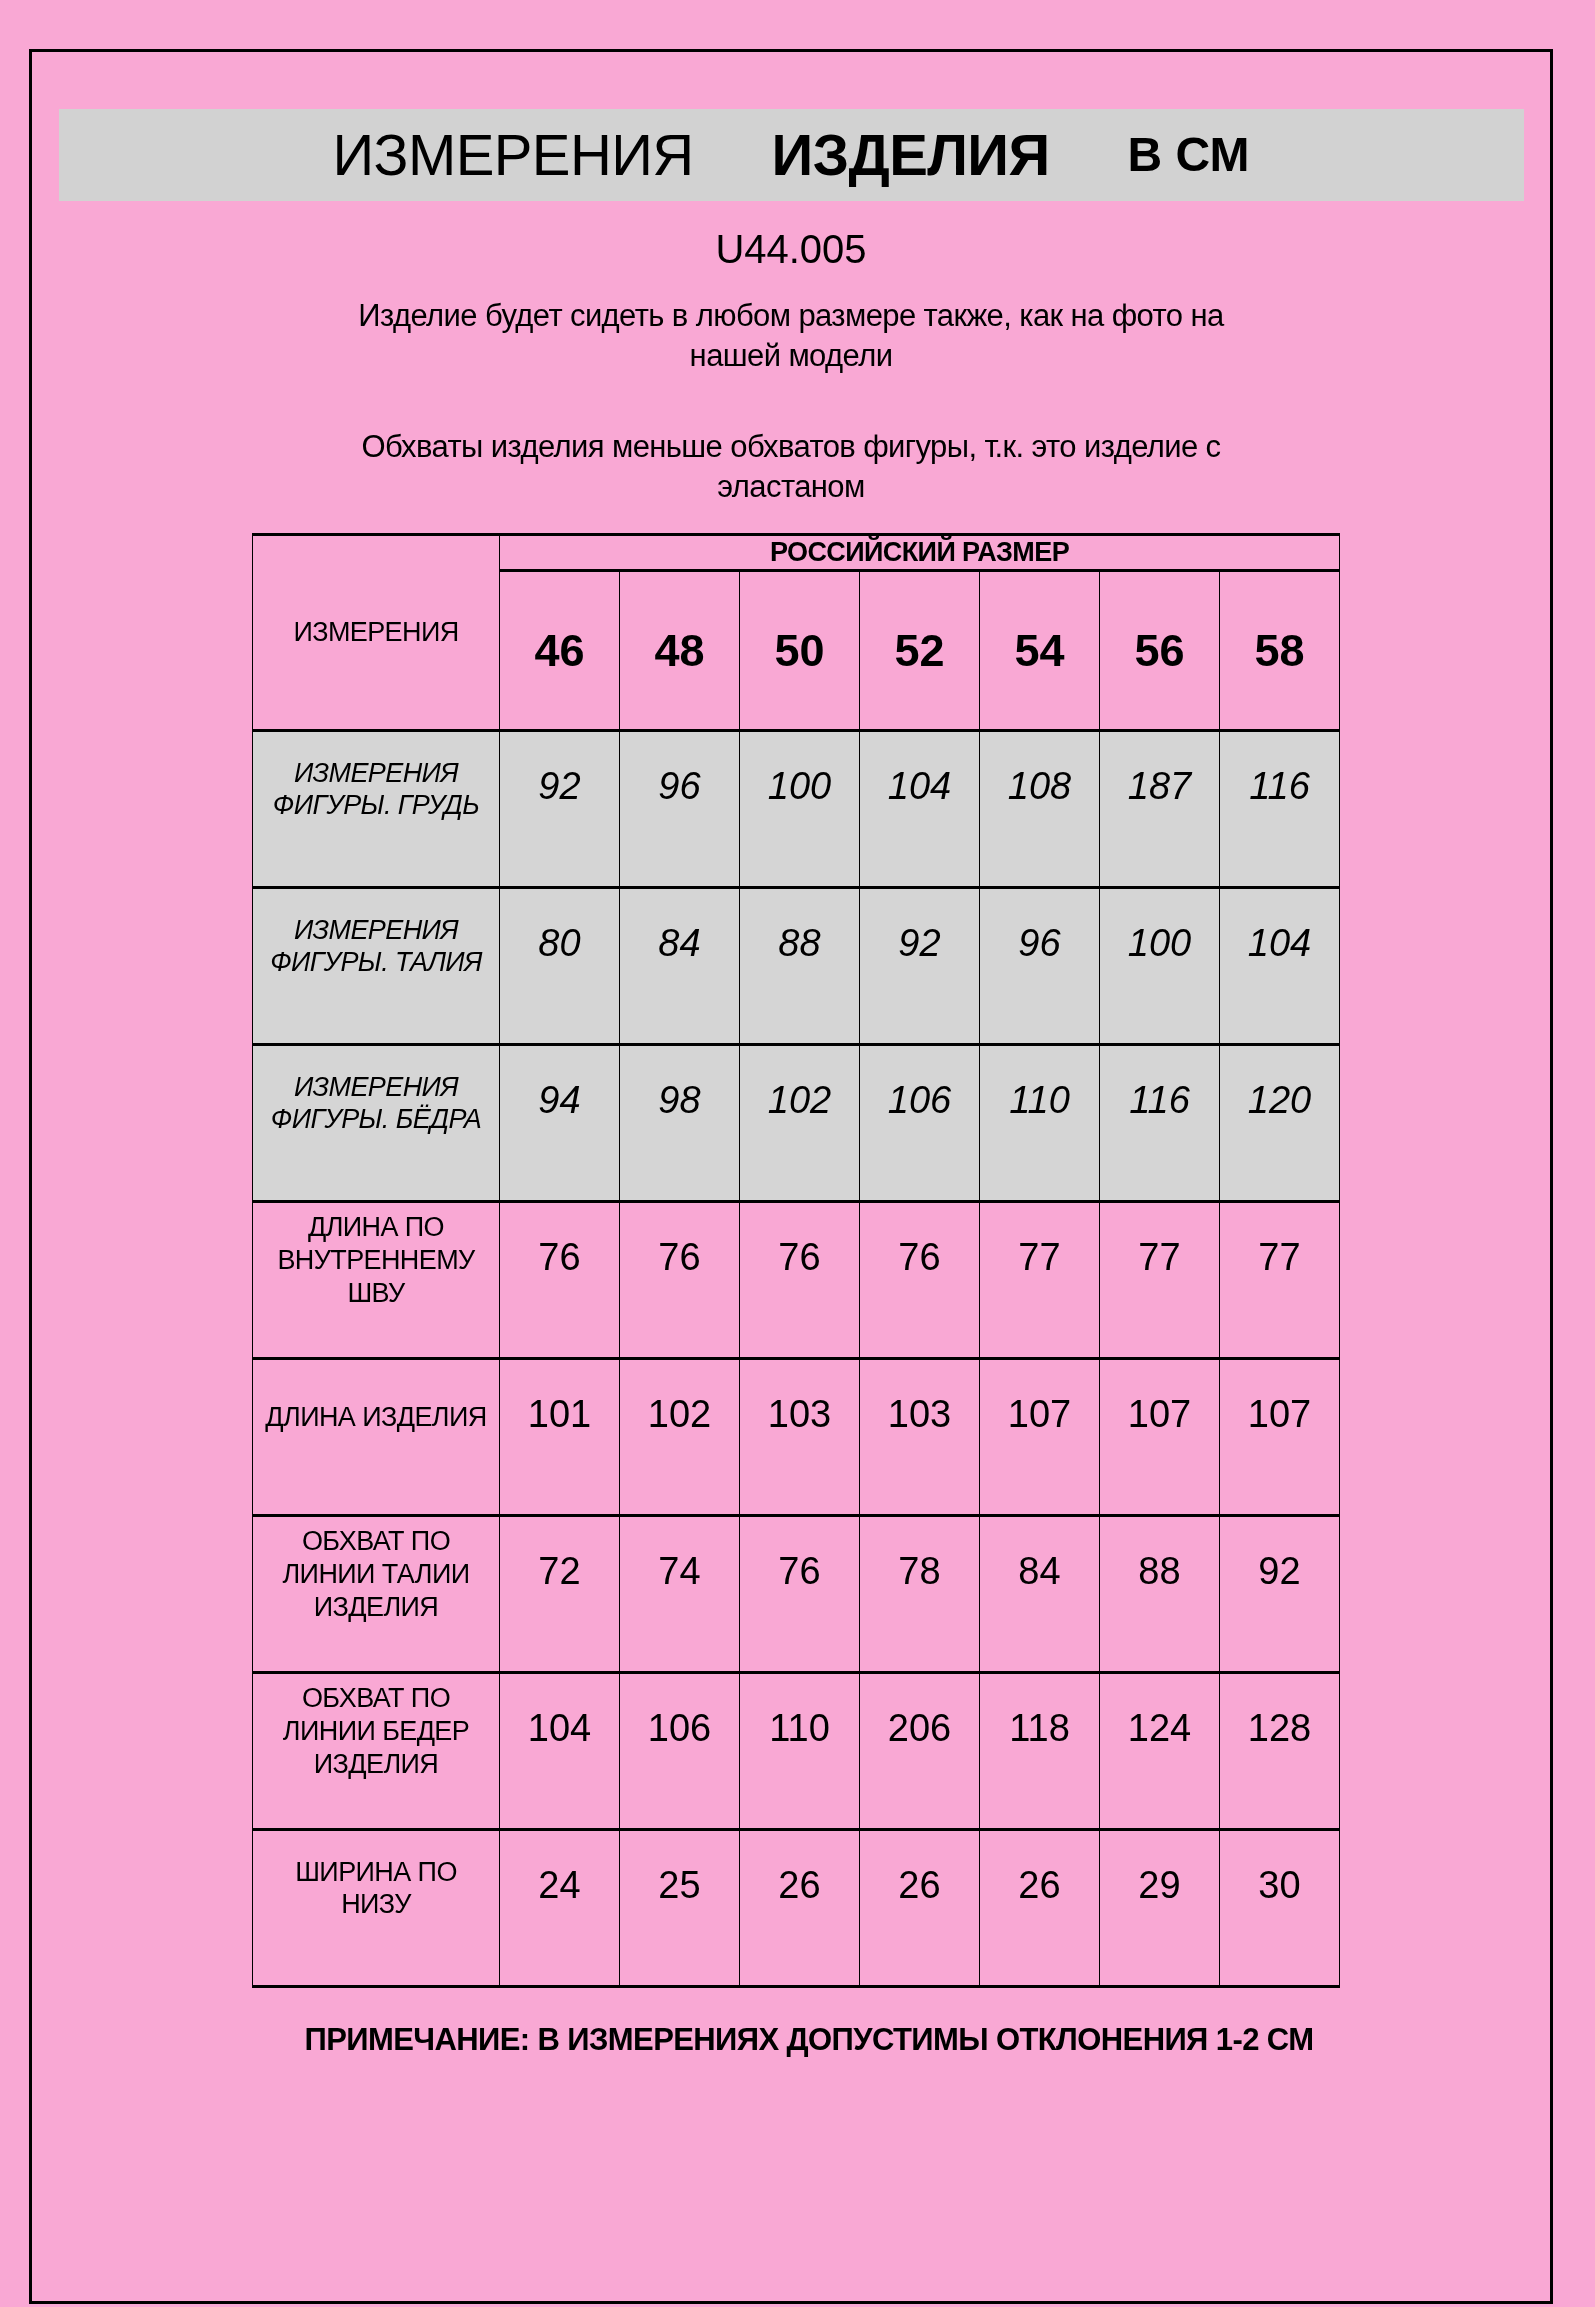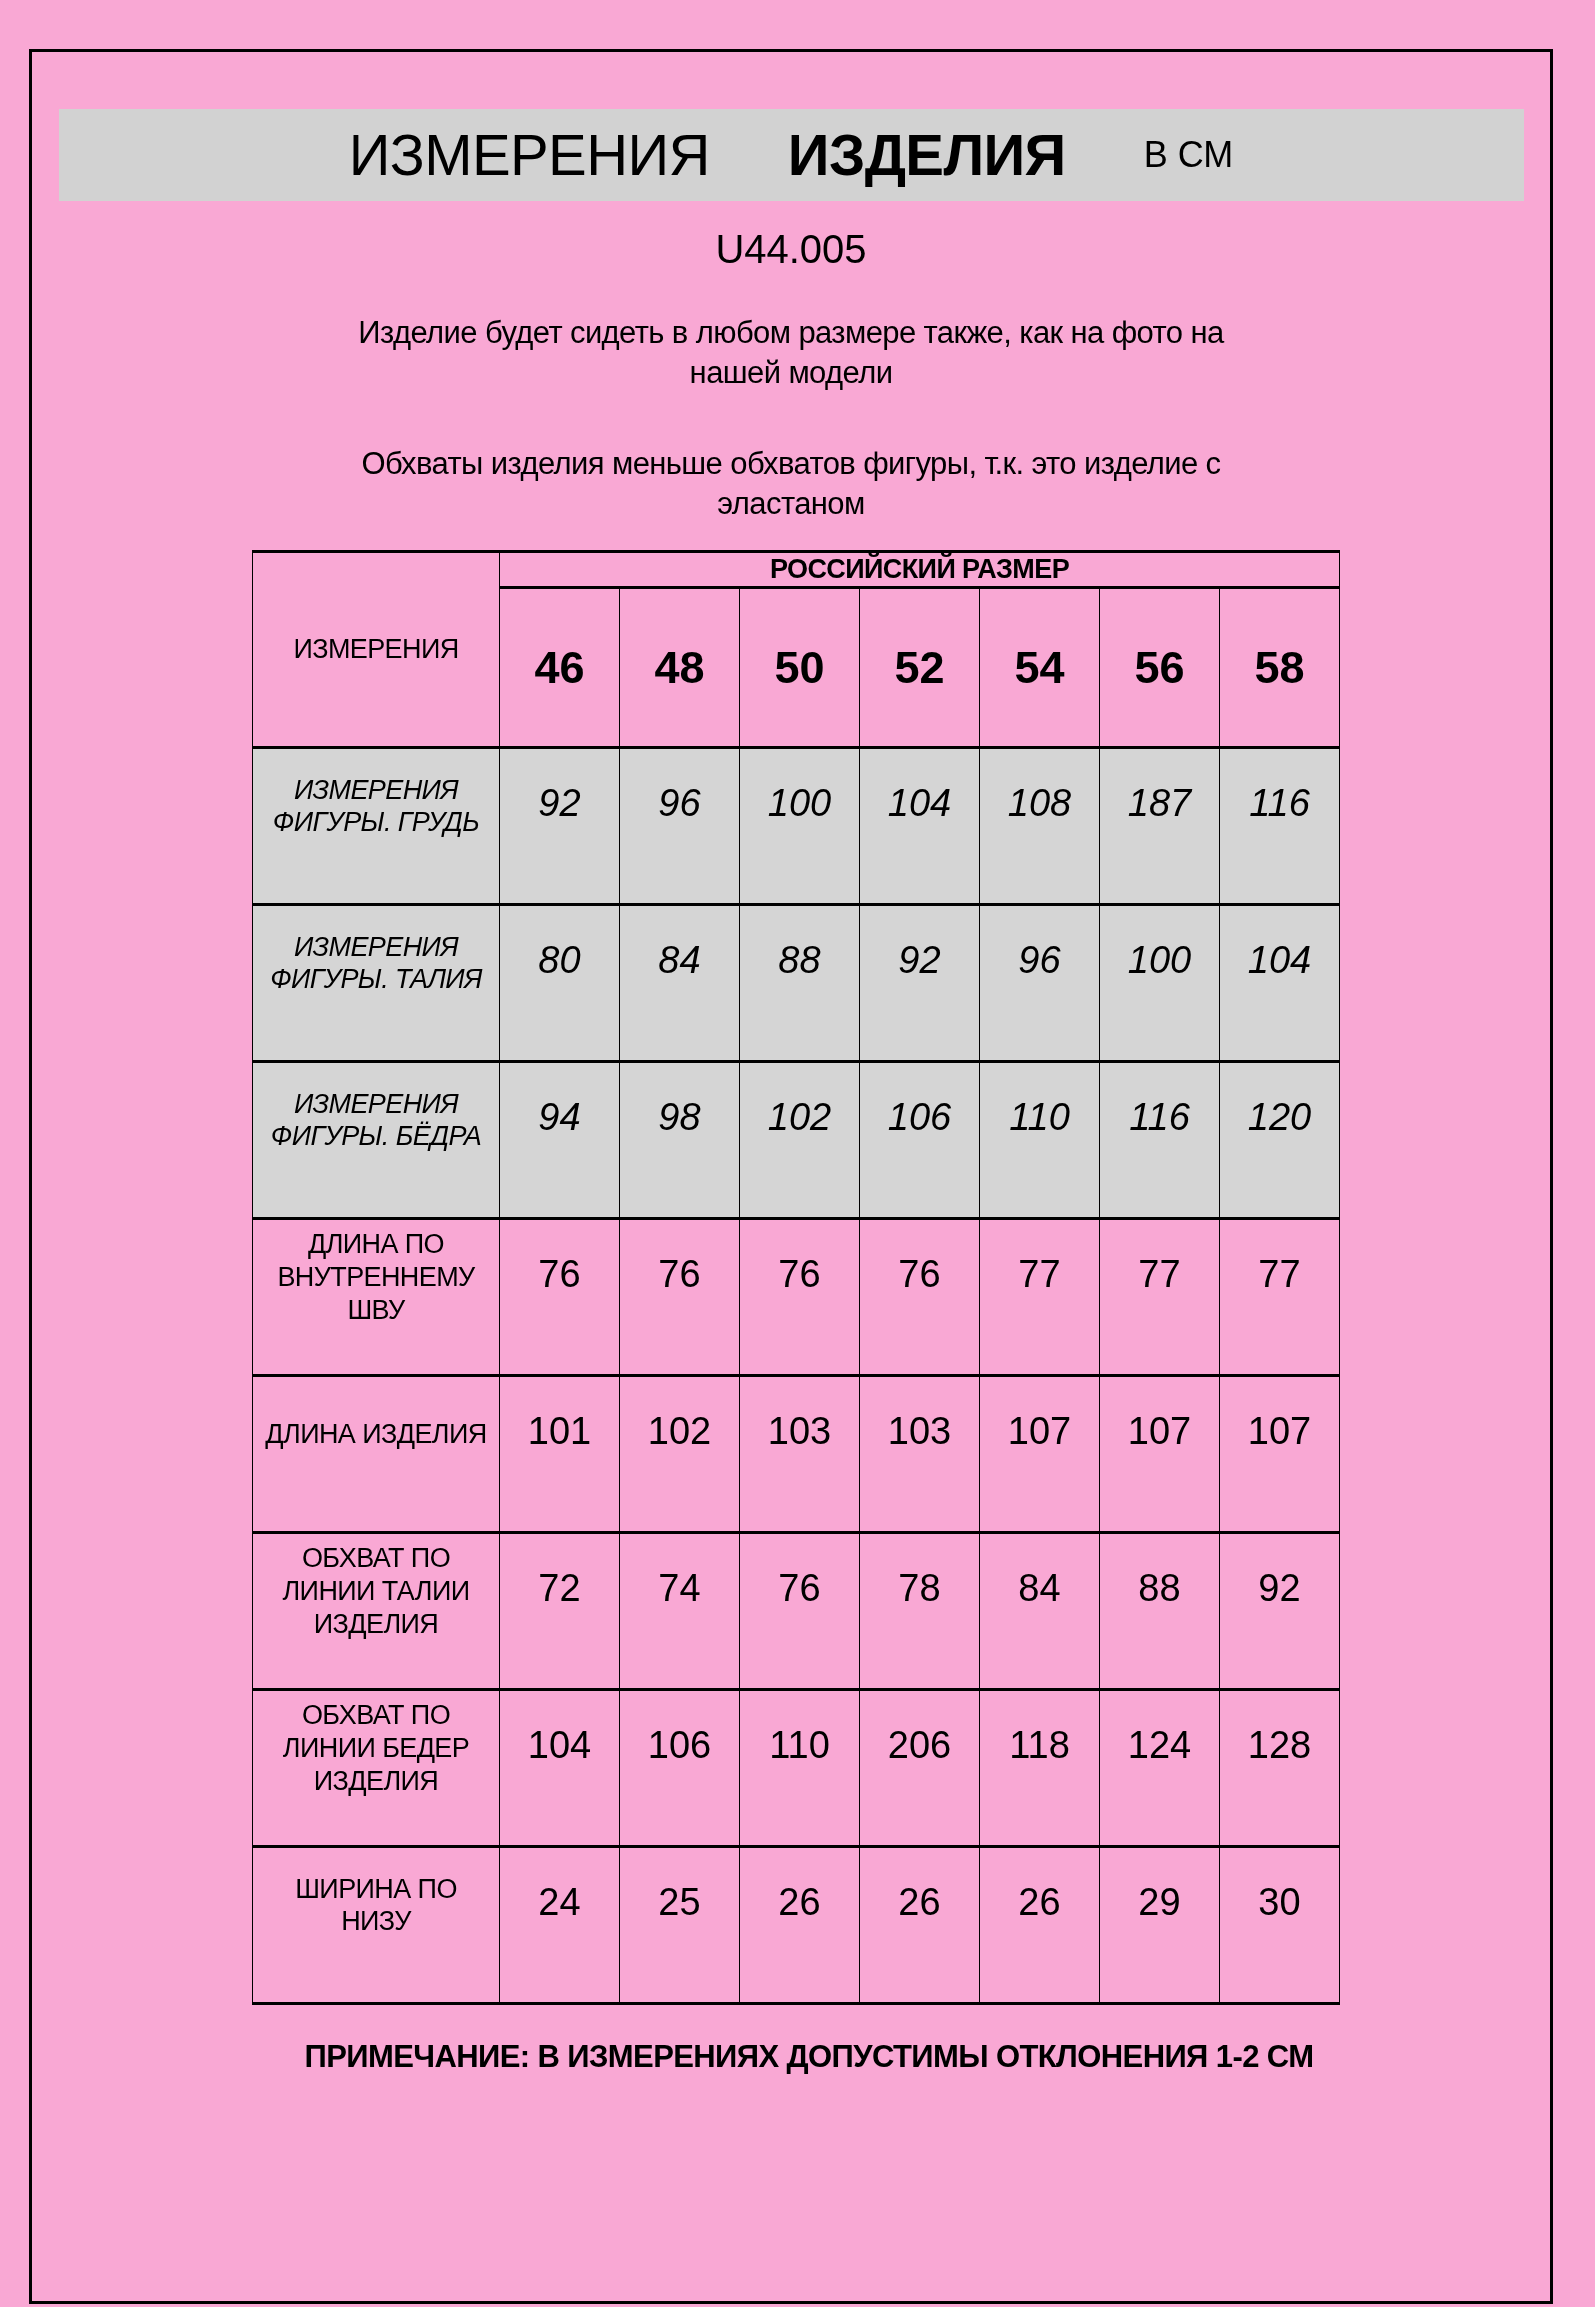--- a/index.html
+++ b/index.html
@@ -29,29 +29,29 @@
     margin: 57px 26.5px 0 26.5px;
     height: 92px;
     background: #d2d2d2;
     display: flex;
     align-items: center;
     justify-content: center;
     gap: 78px;
   }
   .title-word { font-size: 58px; letter-spacing: -0.6px; line-height: 1; }
   .title-word.bold { font-weight: bold; }
-  .title-unit { font-size: 36px; font-weight: normal; line-height: 1; }
+  .title-unit { font-size: 48px; font-weight: bold; line-height: 1; }
   .code {
     margin-top: 28px;
     text-align: center;
     font-size: 40px;
     line-height: 1;
   }
   .para {
-    margin-top: 44px;
+    margin-top: 27px;
     text-align: center;
     font-size: 31px;
     line-height: 1.28;
     white-space: pre-line;
     letter-spacing: -0.6px;
   }
   .para + .para { margin-top: 52px; }
 
   table.size-table {
     margin-top: 26px;

